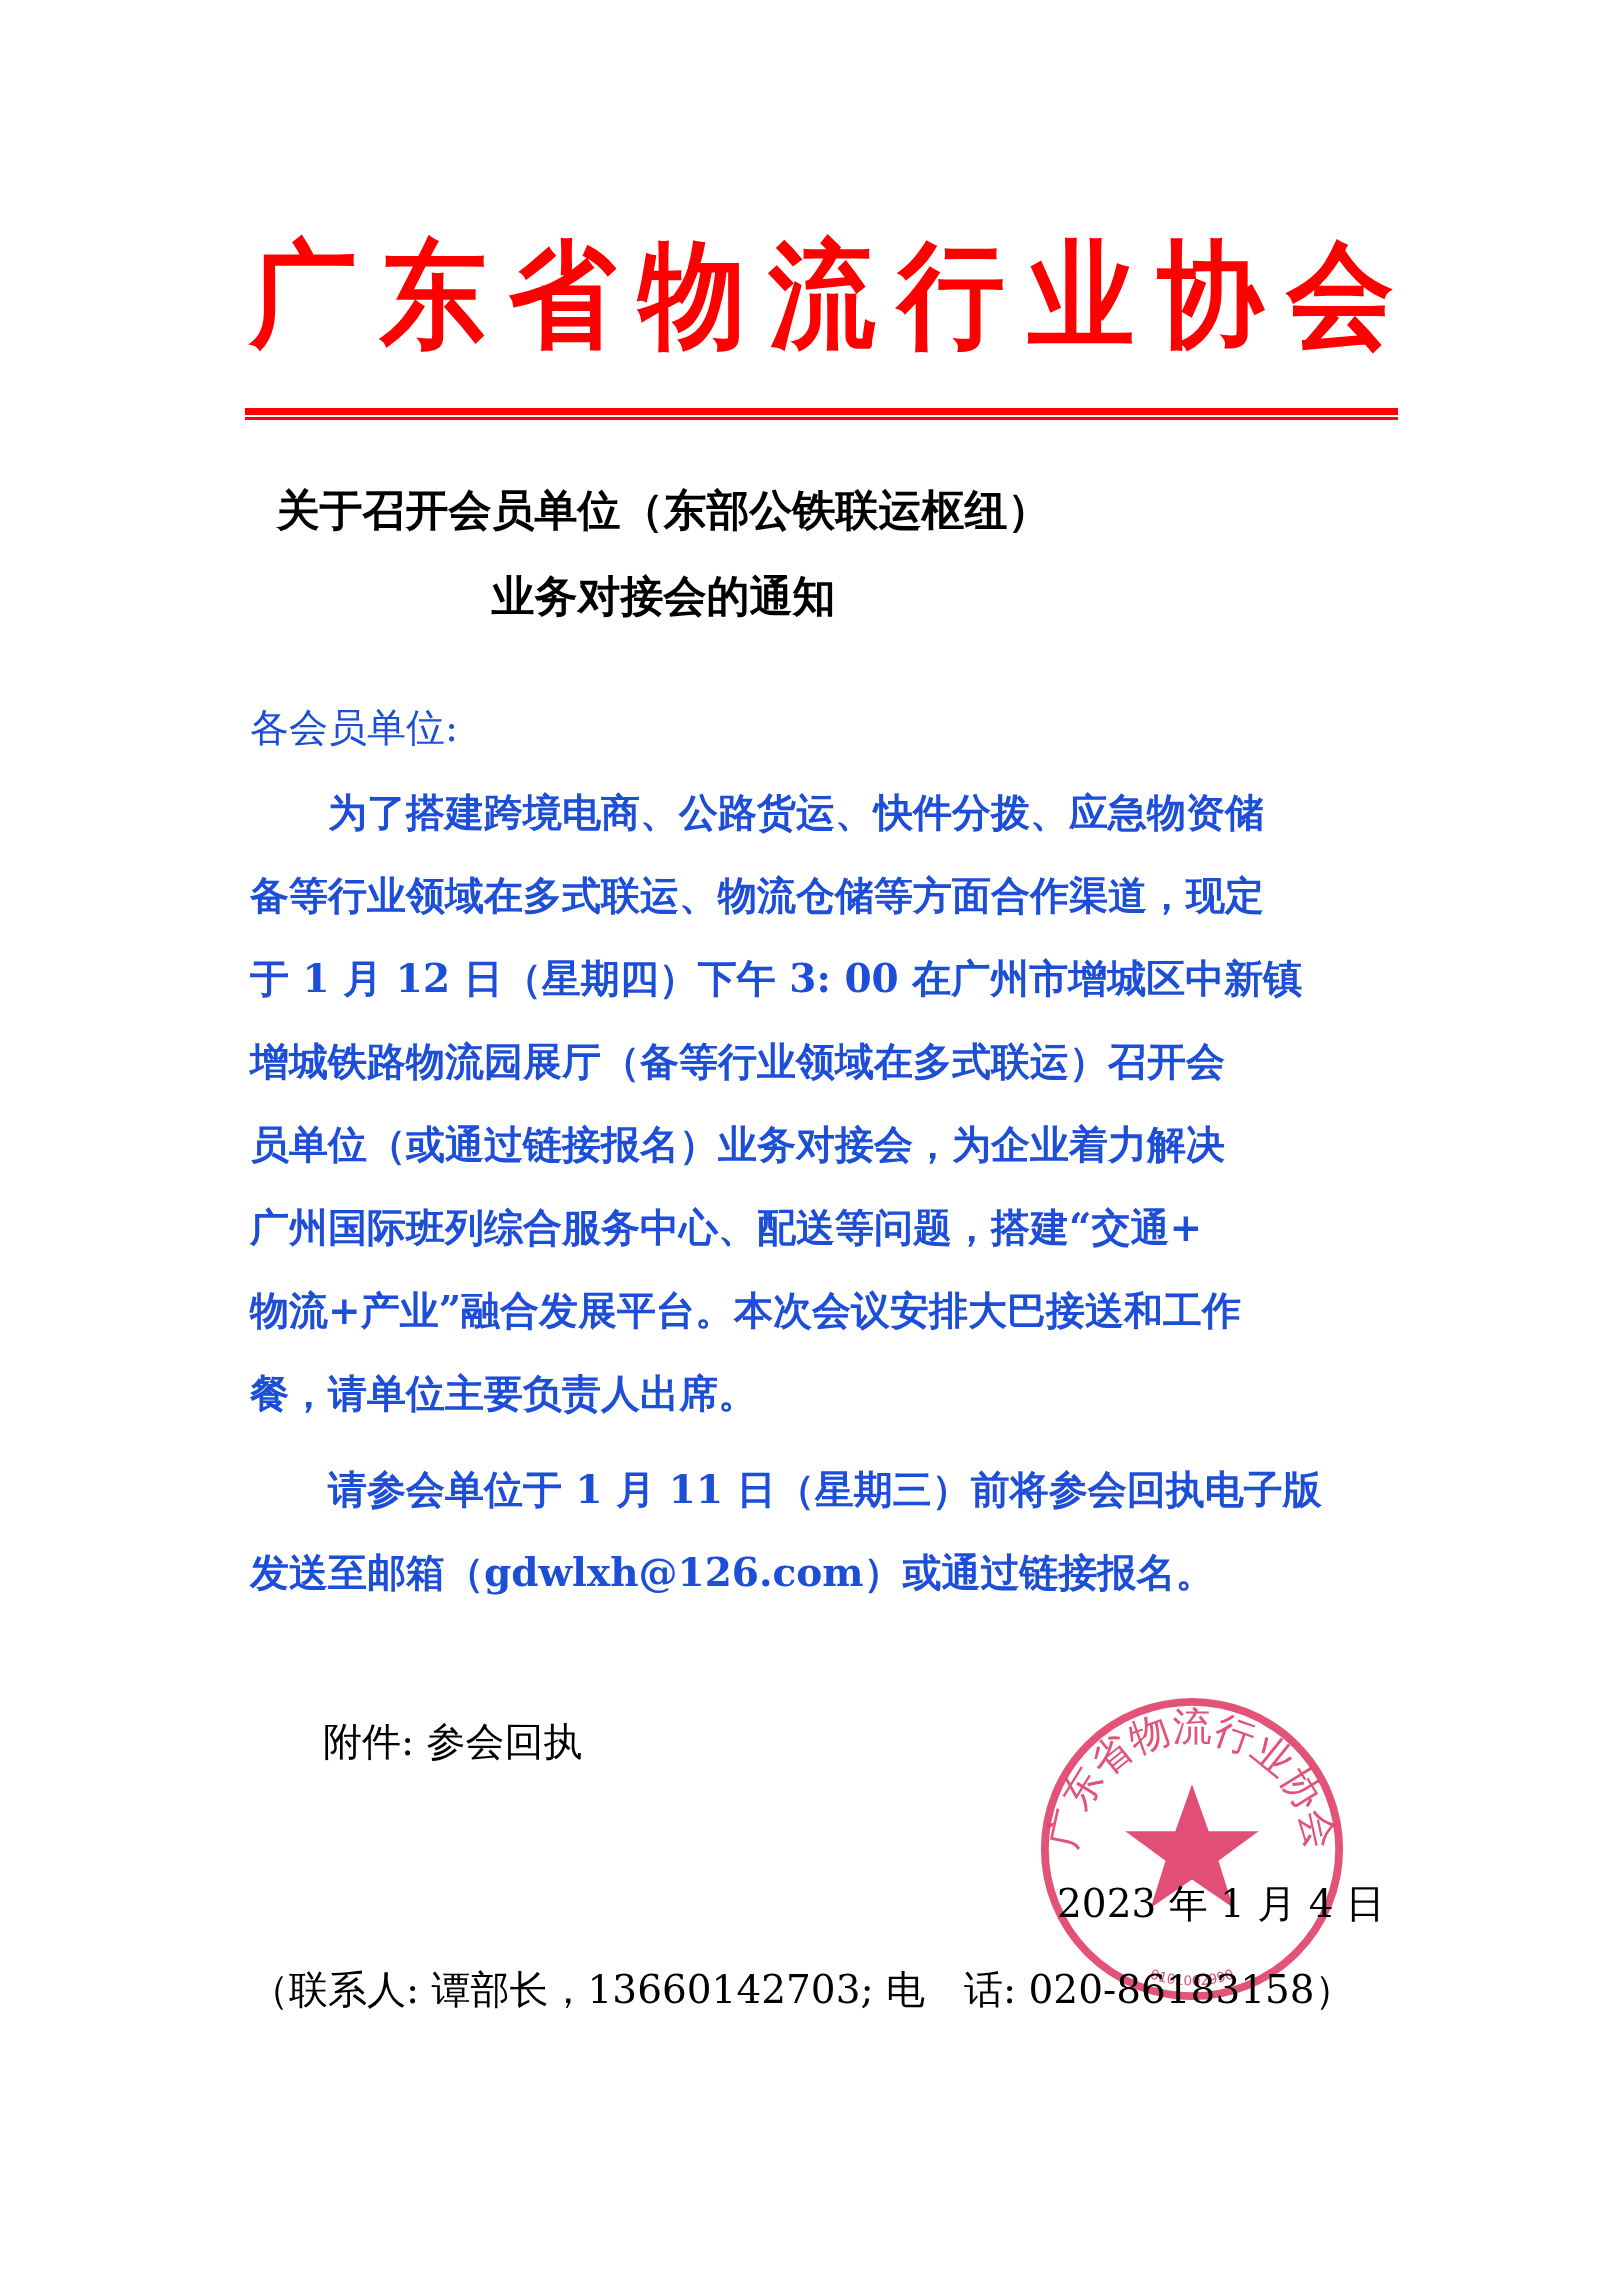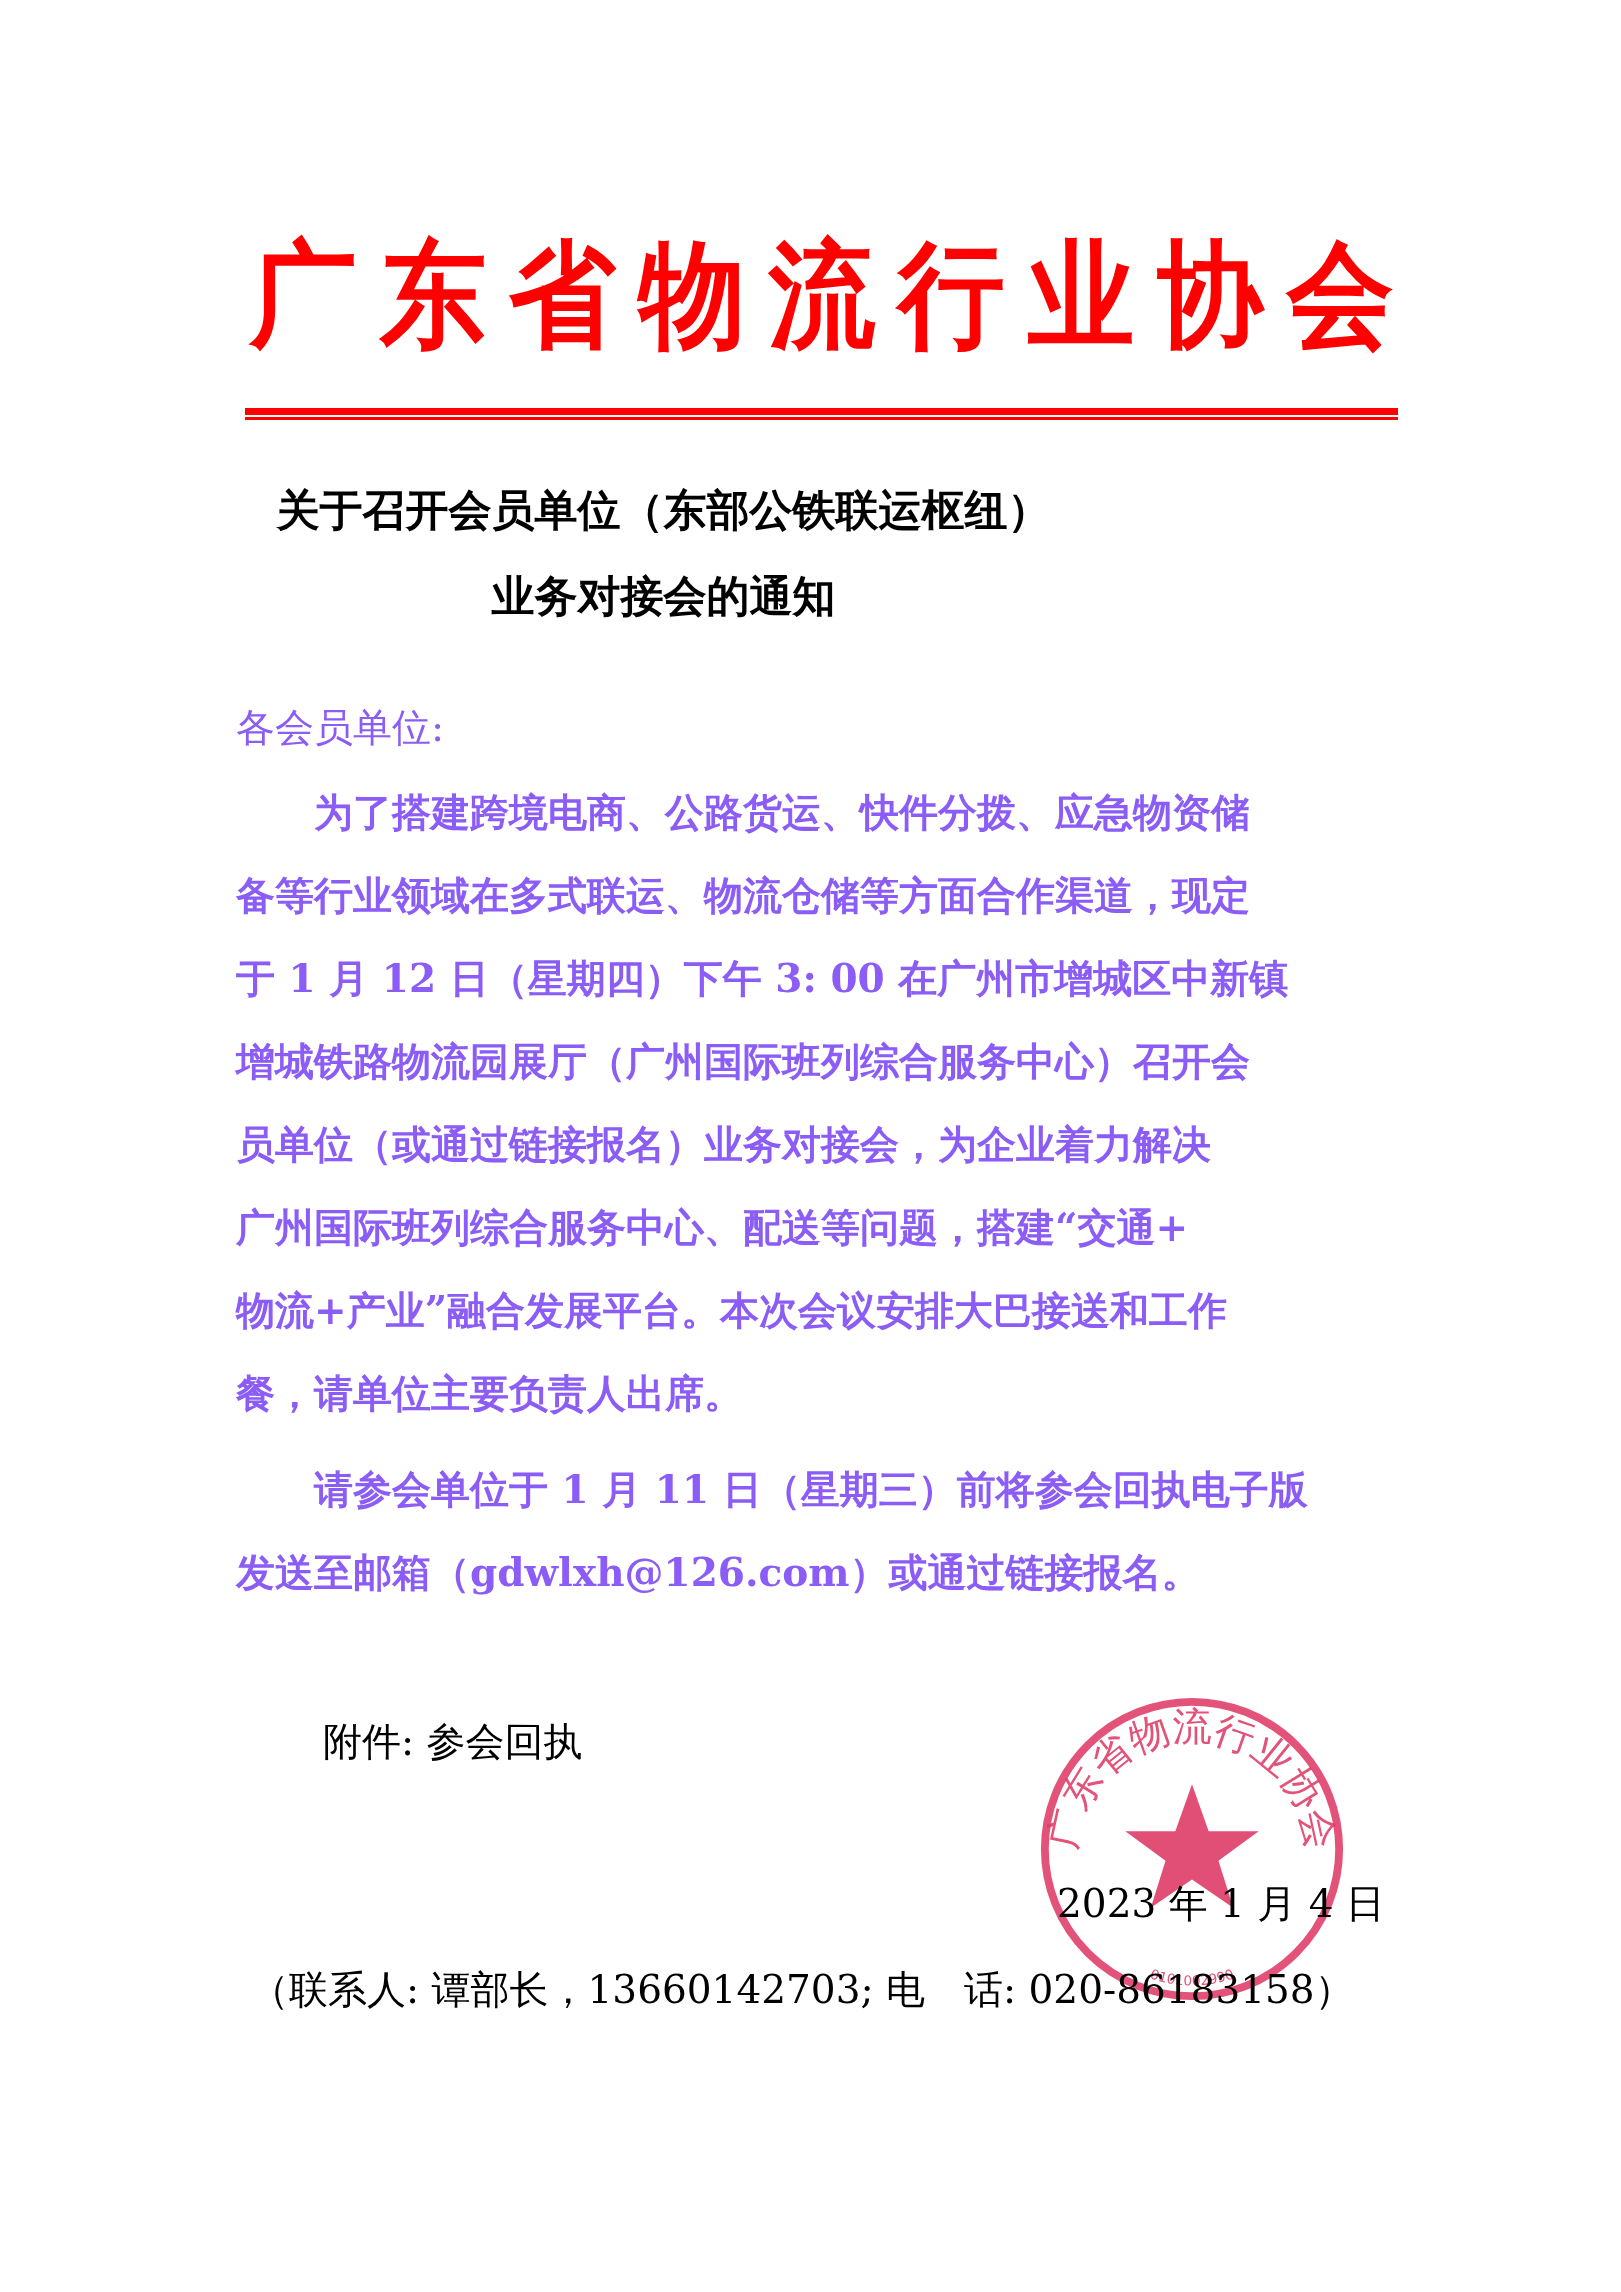--- a/index.html
+++ b/index.html
@@ -14,22 +14,22 @@
   .letterhead span { display: inline-block; transform: scaleX(0.92); }
   .rule-thick { position: absolute; left: 245px; top: 408px; width: 1153px; height: 6.9px; background: #ff0000; }
   .rule-thin  { position: absolute; left: 245px; top: 417px; width: 1153px; height: 2.9px; background: #ff0000; }
   .title {
     position: absolute; left: 0; width: 1327px; text-align: center;
     font-family: "DejaVu Sans", sans-serif; font-weight: bold; font-size: 43px; color: #000;
   }
   .t1 { top: 482px; }
   .t2 { top: 568px; }
   .body-text {
-    position: absolute; left: 236px; width: 1153px;
-    font-family: "DejaVu Serif", serif; font-size: 39px; color: #8b5cf6;
+    position: absolute; left: 250px; width: 1153px;
+    font-family: "DejaVu Serif", serif; font-size: 39px; color: #1d4ed8;
     line-height: 83px; text-align: justify; text-align-last: left;
   }
   .line { display: block; white-space: nowrap; height: 83px; font-weight: bold; }
   .indent { padding-left: 78px; }
   .salutation { top: 686px; }
   .para1 { top: 771px; }
   .para2 { top: 1448px; }
   .attachment { position: absolute; left: 323px; top: 1715px; font-family: "DejaVu Serif", serif; font-size: 39px; color:#000000; }
   .date { position: absolute; left: 1042px; top: 1877px; font-family: "DejaVu Serif", serif; font-size: 39px; color:#000; white-space: nowrap; z-index: 2; margin-left: 15px;}
   .contact { position: absolute; left: 250px; top: 1963px; font-family: "DejaVu Serif", serif; font-size: 39px; color:#000; white-space: nowrap; z-index: 2;}
@@ -57,21 +57,21 @@
 
   <div class="title t1">关于召开会员单位（东部公铁联运枢纽）</div>
   <div class="title t2">业务对接会的通知</div>
 
   <div class="body-text salutation">各会员单位:</div>
 
   <div class="body-text para1">
     <span class="line indent">为了搭建跨境电商、公路货运、快件分拨、应急物资储</span>
     <span class="line">备等行业领域在多式联运、物流仓储等方面合作渠道，现定</span>
     <span class="line">于 1 月 12 日（星期四）下午 3: 00 在广州市增城区中新镇</span>
-    <span class="line">增城铁路物流园展厅（广州国际班列综合服务中心）召开会</span>
+    <span class="line">增城铁路物流园展厅（备等行业领域在多式联运）召开会</span>
     <span class="line">员单位（或通过链接报名）业务对接会，为企业着力解决</span>
     <span class="line">广州国际班列综合服务中心、配送等问题，搭建“交通+</span>
     <span class="line">物流+产业”融合发展平台。本次会议安排大巴接送和工作</span>
     <span class="line">餐，请单位主要负责人出席。</span>
   </div>
 
   <div class="body-text para2">
     <span class="line indent">请参会单位于 1 月 11 日（星期三）前将参会回执电子版</span>
     <span class="line">发送至邮箱（gdwlxh@126.com）或通过链接报名。</span>
   </div>

